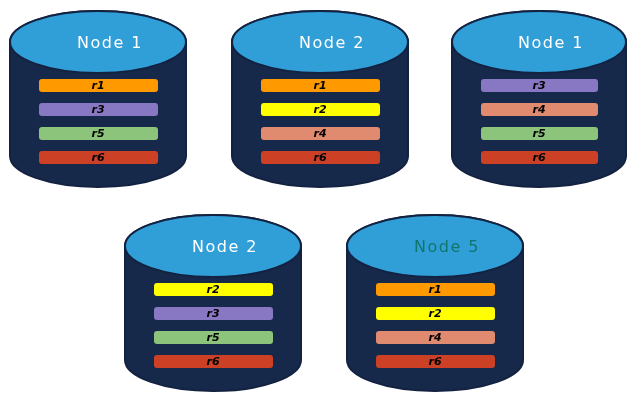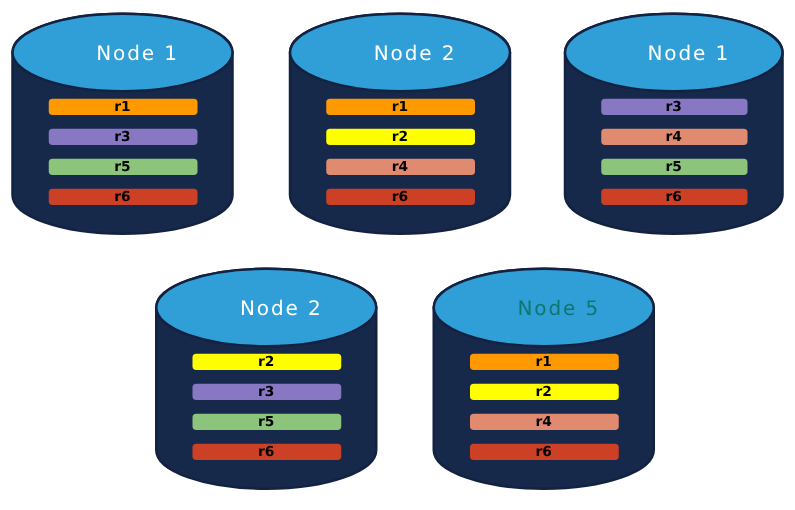--- a/index.html
+++ b/index.html
@@ -45,20 +45,21 @@
     pointer-events: none;
   }
 
   .replica-stack {
     position: absolute;
     left: 0;
     width: 100%;
     display: flex;
     flex-direction: column;
     align-items: center;
+    font-style: italic;
   }
 
   .replica-bar {
     position: relative;
     border-radius: 3px;
     text-align: center;
     font-family: "DejaVu Sans", sans-serif;
     font-weight: bold;
     font-size: 11px;
     color: #000000;

